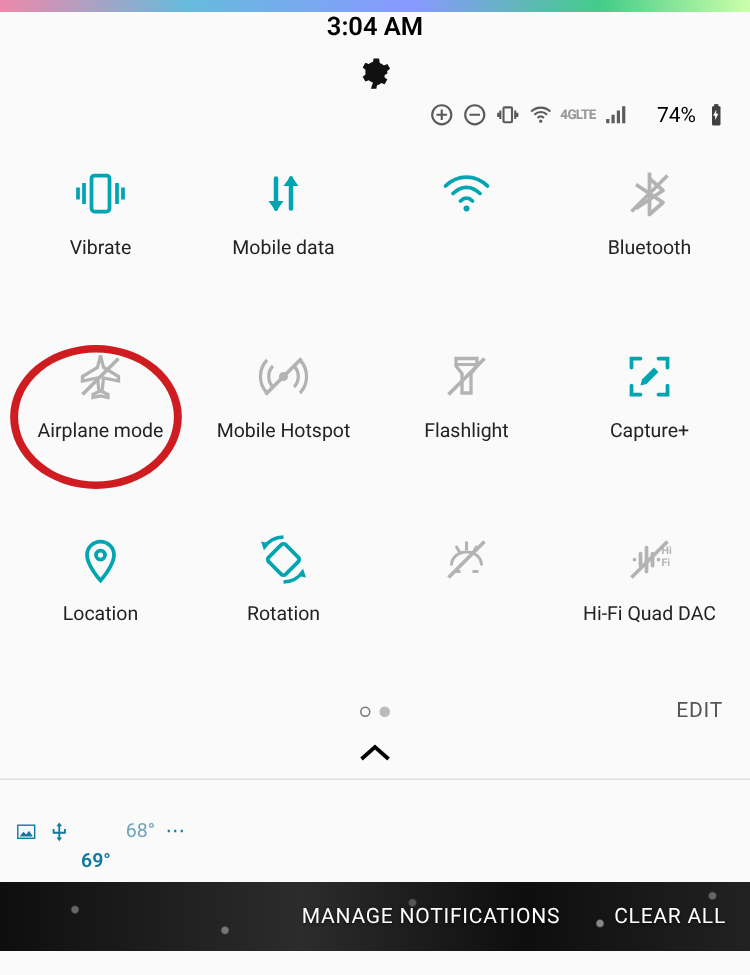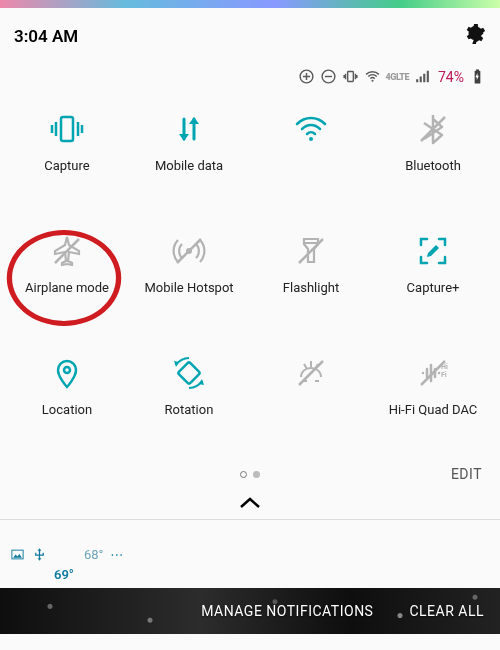--- a/index.html
+++ b/index.html
@@ -15,38 +15,39 @@
     height: 8px;
     width: 100%;
     background: linear-gradient(90deg, #e8a 0%, #6bd 25%, #89f 55%, #4c8 80%, #cfa 100%);
   }
   .status-bar {
     height: 56px;
     display: flex;
     justify-content: space-between;
     align-items: center;
     padding: 0 14px;
+    flex-direction: column;
   }
   .time {
     font-size: 17px;
     font-weight: 600;
     color: #000;
   }
   .gear-slot svg { width: 22px; height: 22px; }
   .status-icons {
     display: flex;
     justify-content: flex-end;
     align-items: center;
     gap: 5px;
     padding: 4px 14px 10px 14px;
     color: #5a5a5a;
     font-size: 13px;
   }
   .status-icons svg { width: 17px; height: 17px; fill: #5a5a5a; }
-  .battery-pct { font-size: 14px; color:#be185d; margin-left:2px;}
+  .battery-pct { font-size: 14px; color:#000000; margin-left:14px;}
   .tiles {
     display: grid;
     grid-template-columns: repeat(4, 1fr);
     padding: 6px 6px 0 6px;
     row-gap: 18px;
   }
   .tile {
     display: flex;
     flex-direction: column;
     align-items: center;
@@ -197,21 +198,21 @@
 
 <div class="tiles">
 
   <div class="tile">
     <div class="tile-icon">
       <svg viewBox="0 0 36 36">
           <rect x="12" y="6" width="12" height="24" rx="2" class="icon-active" stroke-width="2.5"></rect>
           <path class="icon-active" stroke-width="2.5" d="M7 11v14M3 14v8M29 11v14M33 14v8"></path>
         </svg>
     </div>
-    <div class="tile-label">Capture</div>
+    <div class="tile-label">Vibrate</div>
   </div>
 
   <div class="tile">
     <div class="tile-icon">
       <svg viewBox="0 0 36 36">
           <path class="icon-active" stroke-width="3" stroke-linecap="round" d="M13 8v20M23 8v20"></path>
           <path class="icon-active-fill" d="M13 30l-5-7h10zM23 6l5 7H18z"></path>
         </svg>
     </div>
     <div class="tile-label">Mobile data</div>

